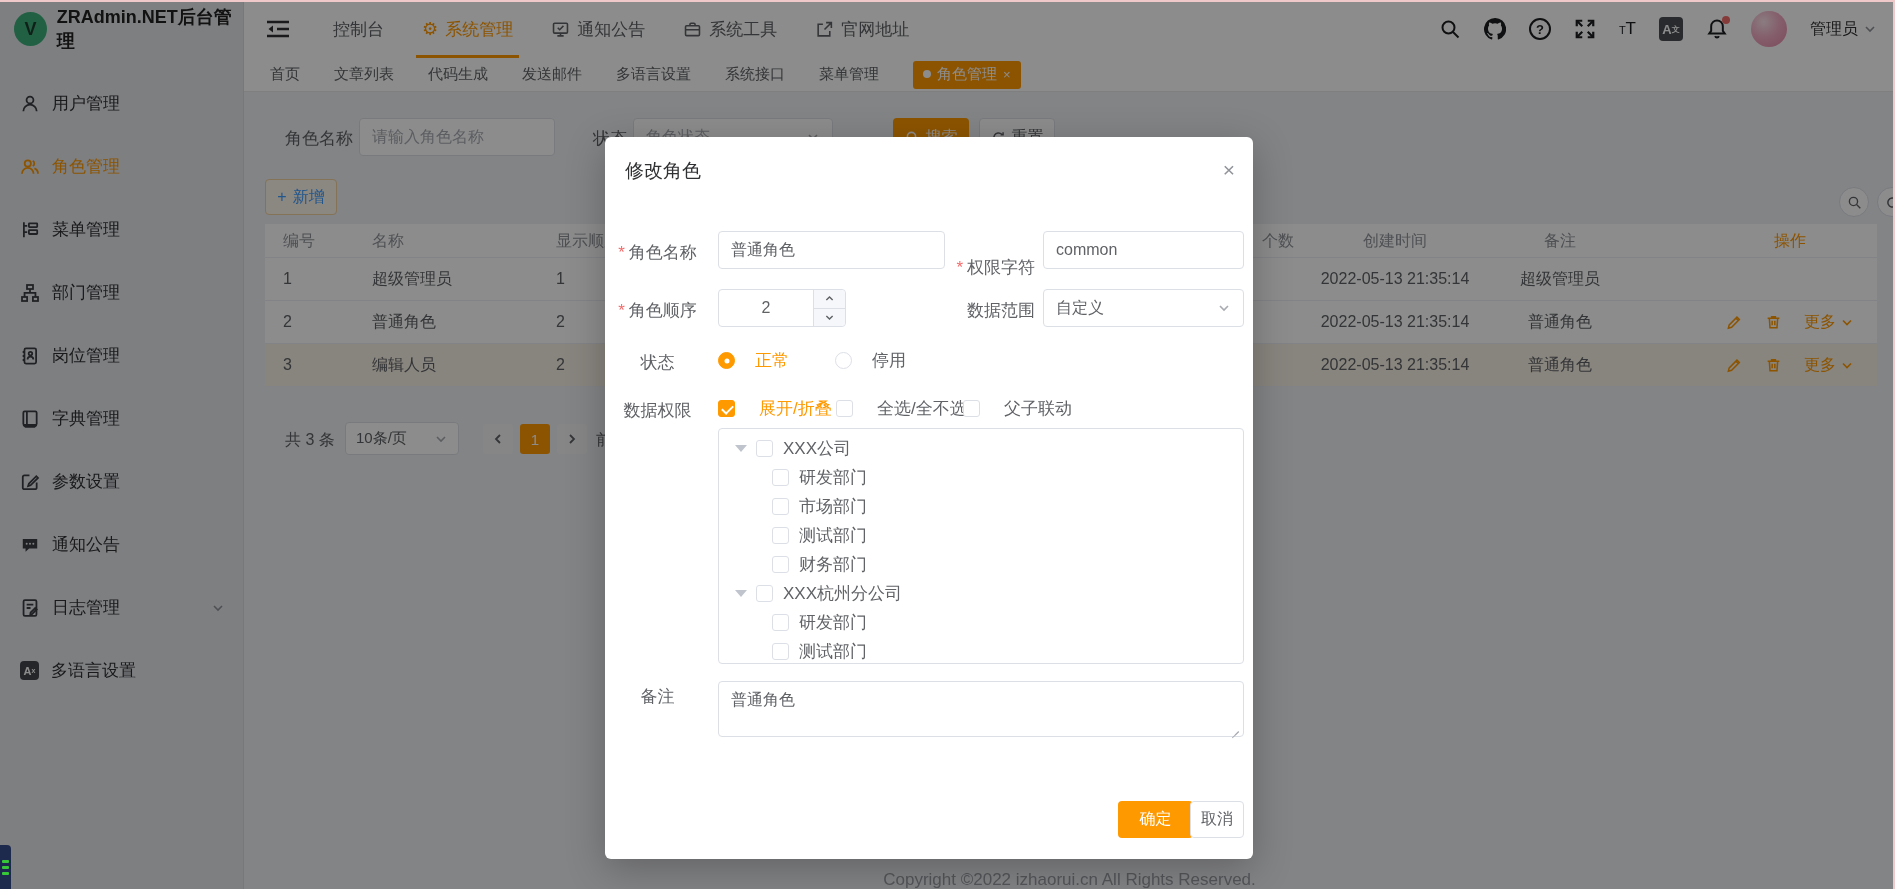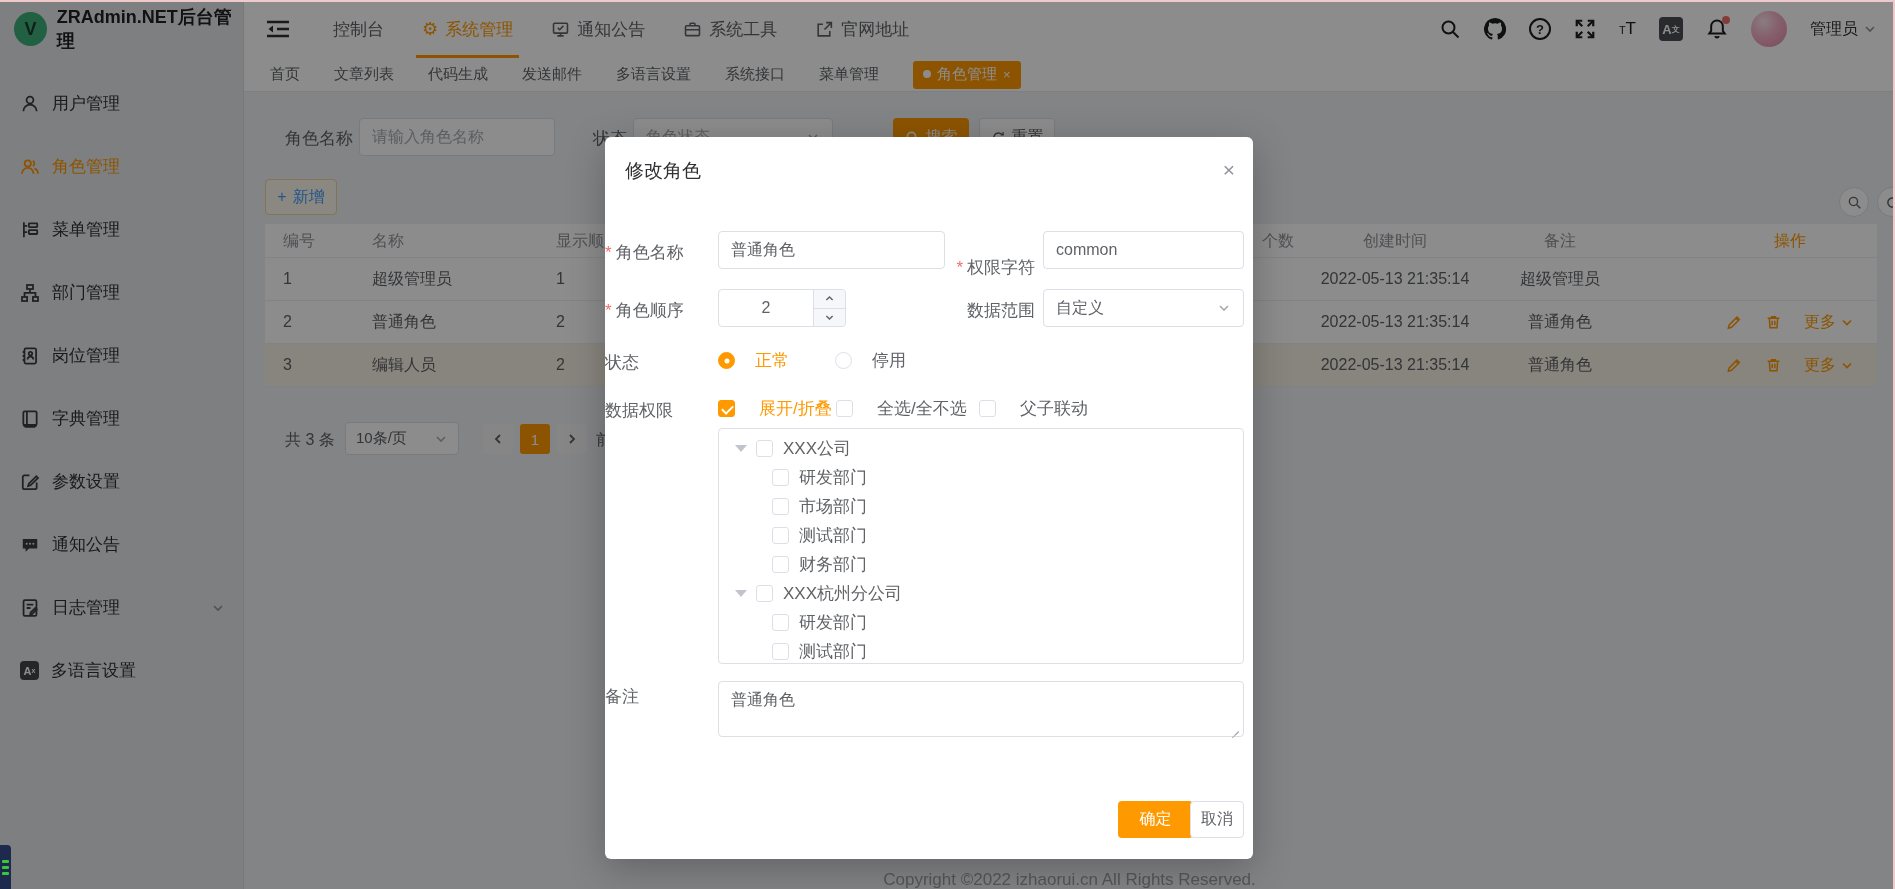--- a/index.html
+++ b/index.html
@@ -94,21 +94,21 @@
   .overlay { position:absolute; inset:0; background:rgba(0,0,0,0.45); z-index:5; }
   .edge-top { position:absolute; left:0; top:0; right:0; height:2px; background:#f0caca; z-index:6; }
   .edge-right { position:absolute; right:0; top:0; width:2px; height:100%; background:#f0caca; z-index:6; }
   .corner-widget { position:absolute; left:0; bottom:0; width:11px; height:44px; background:#1d2a4d; border-radius:0 4px 0 0; z-index:6; display:flex; flex-direction:column; justify-content:center; gap:3px; padding:0 2px; }
   .corner-widget i { display:block; height:3px; background:#37c837; border-radius:1px; }
 
   
   .modal { position:absolute; left:605px; top:137px; width:648px; height:722px; background:#fff; border-radius:6px; box-shadow:0 10px 38px rgba(0,0,0,0.25); z-index:10; }
   .modal-title { position:absolute; left:20px; top:21px; font-size:19px; color:#303133; }
   .modal-close { position:absolute; right:18px; top:22px; font-size:21px; color:#909399; cursor:pointer; line-height:1; }
-  .m-label { position:absolute; width:105px; text-align:left; font-size:17px; color:#606266; white-space:nowrap; }
+  .m-label { position:absolute; width:105px; text-align:center; font-size:17px; color:#606266; white-space:nowrap; }
   .m-label2 { position:absolute; left:330px; width:100px; text-align:right; font-size:17px; color:#606266; white-space:nowrap; }
   .req { color:#f56c6c; margin-right:4px; }
   .m-input { position:absolute; height:38px; border:1px solid #dcdfe6; border-radius:4px; background:#fff; font-size:16px; color:#606266; padding:0 12px; font-family:inherit; }
   .m-select { position:absolute; height:38px; border:1px solid #dcdfe6; border-radius:4px; background:#fff; display:flex; align-items:center; padding:0 12px; font-size:16px; color:#606266; cursor:pointer; }
   .m-select .chev { margin-left:auto; color:#a8abb2; }
   .num-wrap { position:absolute; left:113px; top:152px; width:128px; height:38px; border:1px solid #dcdfe6; border-radius:4px; background:#fff; }
   .num-value { position:absolute; left:0; right:32px; top:0; bottom:0; display:flex; align-items:center; justify-content:center; font-size:16px; color:#606266; }
   .num-btns { position:absolute; right:0; top:0; bottom:0; width:32px; border-left:1px solid #dcdfe6; display:flex; flex-direction:column; }
   .num-btn { flex:1; display:flex; align-items:center; justify-content:center; background:#f5f7fa; color:#606266; cursor:pointer; }
   .num-btn:first-child { border-bottom:1px solid #dcdfe6; border-radius:0 4px 0 0; }
@@ -500,21 +500,21 @@
   <div class="m-label" style="top:262px; left:0;">数据权限</div>
   <div class="cb-row">
     <span class="cb-item chk" style="left:0;">
       <span class="cb-box"></span>
       <span>展开/折叠</span>
     </span>
     <span class="cb-item" style="left:118px;">
       <span class="cb-box"></span>
       <span>全选/全不选</span>
     </span>
-    <span class="cb-item" style="left:261px;">
+    <span class="cb-item" style="left:245px;">
       <span class="cb-box"></span>
       <span>父子联动</span>
     </span>
   </div>
 
   <div class="tree-box">
     <div class="tree-row parent">
       <span class="tree-caret"></span>
       <span class="cb-box"></span>
       <span class="tree-label">XXX公司</span>

